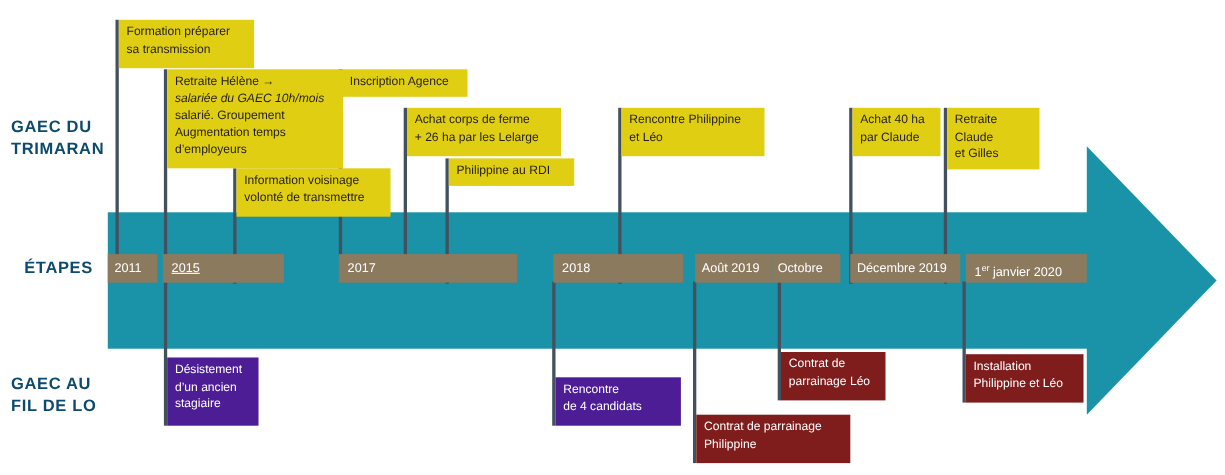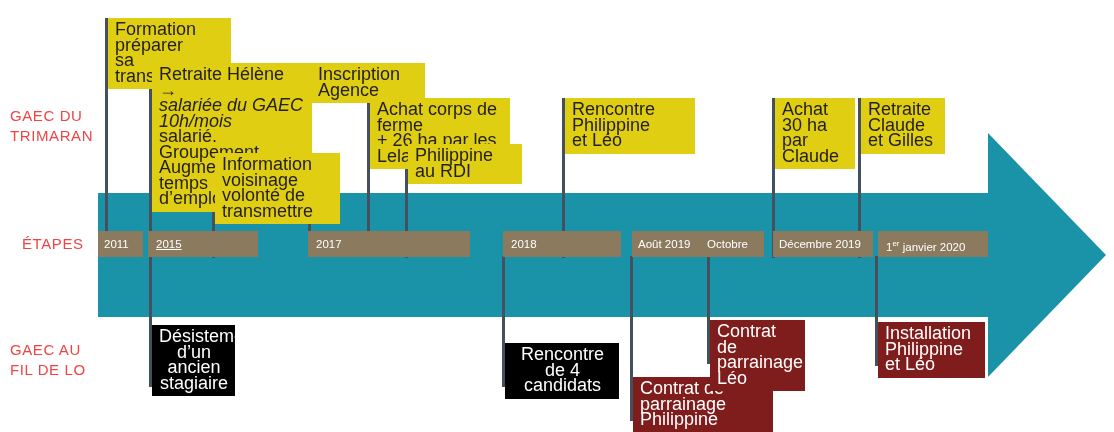--- a/index.html
+++ b/index.html
@@ -2,24 +2,24 @@
 <html><head>
 <meta charset="utf-8">
 <style>
   html,body{margin:0;padding:0;background:#ffffff;}
   body{width:1114px;height:432px;font-family:"Liberation Sans",sans-serif;}
   #stage{position:relative;width:1114px;height:432px;overflow:hidden;background:#fff;}
 
   
   .rowlabel{
     position:absolute;
-    font-weight:normal;
+    font-weight:bold;
     font-size:15px;
     letter-spacing:.6px;
-    color:#ef4444;
+    color:#0c4a6e;
     line-height:20px;
     text-align:left;
     white-space:pre-line;
   }
   #lbl-trimaran{left:10px;top:106px;width:96px;}
   #lbl-etapes{left:22px;top:234px;width:96px;}
   #lbl-fildelo{left:10px;top:340px;width:102px;}
 
   
   .arrow-body{
@@ -50,26 +50,26 @@
   .datebar sup{font-size:8px;vertical-align:super;}
 
   
   .conn{position:absolute;width:3px;background:#44505e;}
 
   
   .box{
     position:absolute;
     box-sizing:border-box;
     padding:4px 6px 5px 7px;
-    font-size:18px;
+    font-size:11px;
     line-height:15.5px;
     white-space:pre-line;
   }
   .box.yellow{background:#e0ce12;color:#231f20;}
-  .box.green-light{background:#000000;color:#ffffff;text-align:center;}
+  .box.green-light{background:#4c1d95;color:#ffffff;}
   .box.green-dark{background:#7f1d1d;color:#ffffff;}
   .box .ital{font-style:italic;}
 </style>
 </head>
 <body>
 
 <div id="stage">
 
   <div class="rowlabel" id="lbl-trimaran">GAEC DU
 TRIMARAN</div>
@@ -119,25 +119,25 @@
         <span class="d" style="left: 6px;">Décembre 2019</span>
       </div>
       <div class="datebar" style="left: 878px; top: 231px; width: 110px;">
         <span class="d" style="left: 8px;">1<sup>er</sup> janvier 2020</span>
       </div>
     </div>
   <div id="layer-top">
       <div class="box yellow" style="left: 108px; top: 18px; width: 123px; min-height: 44px;"><div>Formation préparer</div><div>sa transmission</div></div>
       <div class="box yellow" style="left: 152px; top: 63px; width: 160px; min-height: 90px;"><div>Retraite Hélène →</div><div class="ital">salariée du GAEC 10h/mois</div><div>salarié. Groupement</div><div>Augmentation temps</div><div>d’employeurs</div></div>
       <div class="box yellow" style="left: 311px; top: 63px; width: 114px; min-height: 24px;"><div>Inscription Agence</div></div>
-      <div class="box yellow" style="left: 215px; top: 153px; width: 125px; min-height: 44px;"><div>Information voisinage</div><div>volonté de transmettre</div></div>
+      <div class="box yellow" style="left: 215px; top: 153px; width: 140px; min-height: 44px;"><div>Information voisinage</div><div>volonté de transmettre</div></div>
       <div class="box yellow" style="left: 370px; top: 98px; width: 140px; min-height: 44px;"><div>Achat corps de ferme</div><div>+ 26 ha par les Lelarge</div></div>
       <div class="box yellow" style="left: 408px; top: 144px; width: 114px; min-height: 24px;"><div>Philippine au RDI</div></div>
       <div class="box yellow" style="left: 565px; top: 98px; width: 130px; min-height: 44px;"><div>Rencontre Philippine</div><div>et Léo</div></div>
-      <div class="box yellow" style="left: 775px; top: 98px; width: 80px; min-height: 44px;"><div>Achat 30 ha</div><div>par Claude</div></div>
+      <div class="box yellow" style="left: 775px; top: 98px; width: 80px; min-height: 44px;"><div>Achat 40 ha</div><div>par Claude</div></div>
       <div class="box yellow" style="left: 861px; top: 98px; width: 84px; min-height: 44px;"><div>Retraite Claude</div><div>et Gilles</div></div>
     </div>
   <div id="layer-bottom">
       <div class="box green-light" style="left: 152px; top: 325px; width: 83px; min-height: 62px;"><div>Désistement</div><div>d’un ancien</div><div>stagiaire</div></div>
       <div class="box green-light" style="left: 505px; top: 343px; width: 114px; min-height: 44px;"><div>Rencontre</div><div>de 4 candidats</div></div>
       <div class="box green-dark" style="left: 633px; top: 377px; width: 140px; min-height: 44px;"><div>Contrat de parrainage</div><div>Philippine</div></div>
       <div class="box green-dark" style="left: 710px; top: 320px; width: 95px; min-height: 44px;"><div>Contrat de</div><div>parrainage Léo</div></div>
       <div class="box green-dark" style="left: 878px; top: 322px; width: 107px; min-height: 44px;"><div>Installation</div><div>Philippine et Léo</div></div>
     </div>
 

